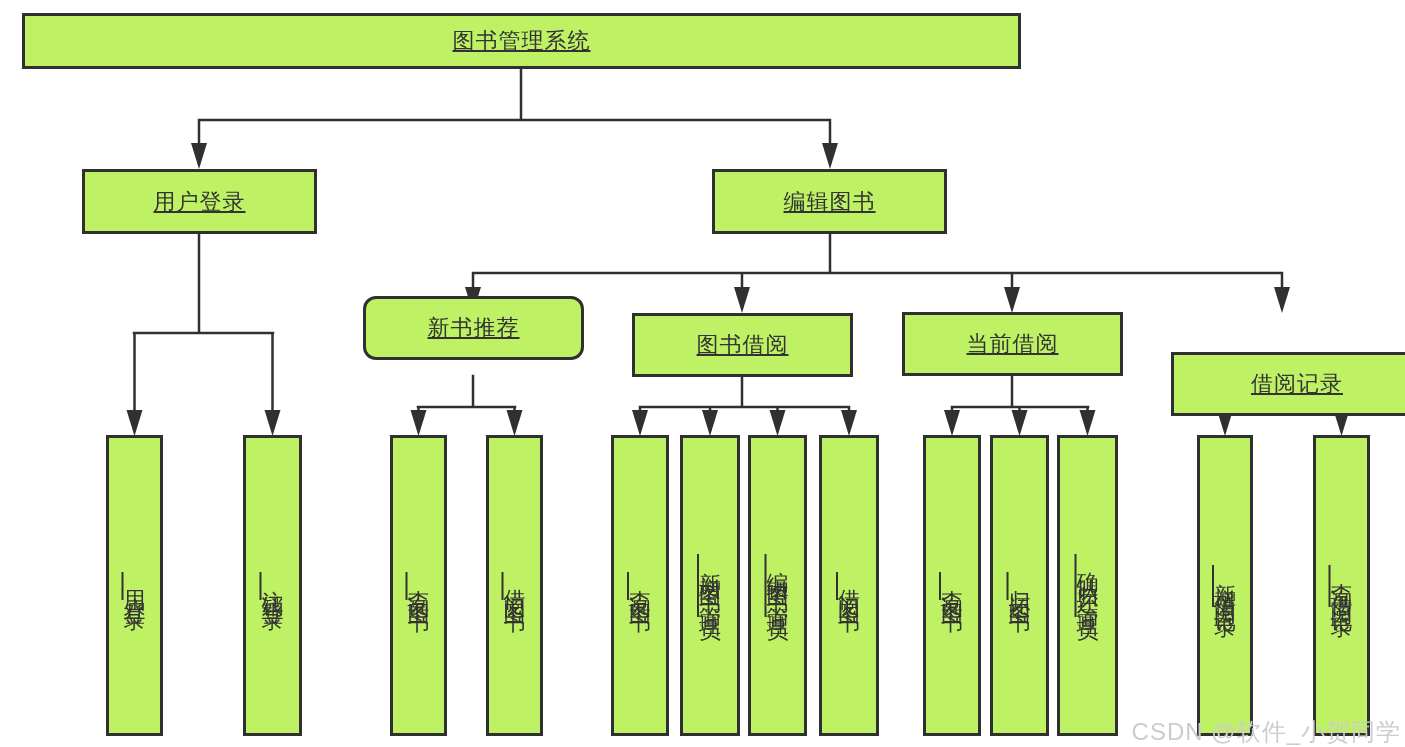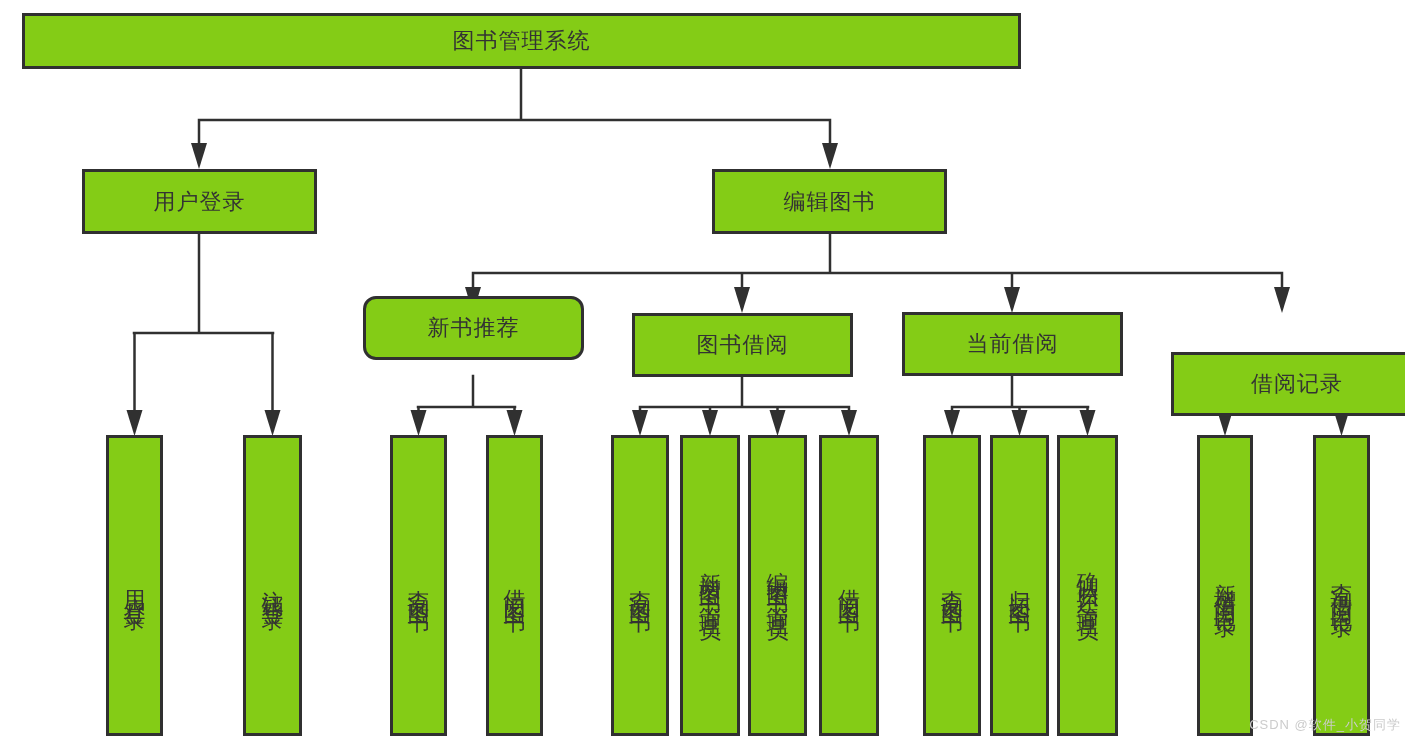--- a/index.html
+++ b/index.html
@@ -13,25 +13,26 @@
     overflow: hidden;
   }
   svg.connectors {
     position: absolute;
     left: 0; top: 0;
     width: 1405px; height: 747px;
   }
   .box {
     position: absolute;
     box-sizing: border-box;
-    background: #84cc16;
+    background: #bef264;
     border: 3px solid var(--box_border, #303030);
     display: flex;
     align-items: center;
     justify-content: center;
+    text-decoration: underline;
   }
   .box .hlabel {
     font-size: 22px;
     letter-spacing: 1px;
     color: var(--text, #333333);
     white-space: nowrap;
   }
   .leaf .vlabel {
     writing-mode: vertical-rl;
     text-orientation: mixed;
@@ -59,21 +60,21 @@
   .n-f8  { left: 819px;  width: 60px; }
   .n-f9  { left: 923px;  width: 58px; }
   .n-f10 { left: 990px;  width: 59px; }
   .n-f11 { left: 1057px; width: 61px; }
   .n-f12 { left: 1197px; width: 56px; }
   .n-f13 { left: 1313px; width: 57px; }
   .watermark {
     position: absolute;
     right: 4px;
     top: 716px;
-    font-size: 13px;
+    font-size: 24px;
     letter-spacing: 1px;
     color: var(--watermark, #cccccc);
     z-index: 10;
     white-space: nowrap;
   }
 </style>
 </head>
 <body>
 
 <div class="stage">

